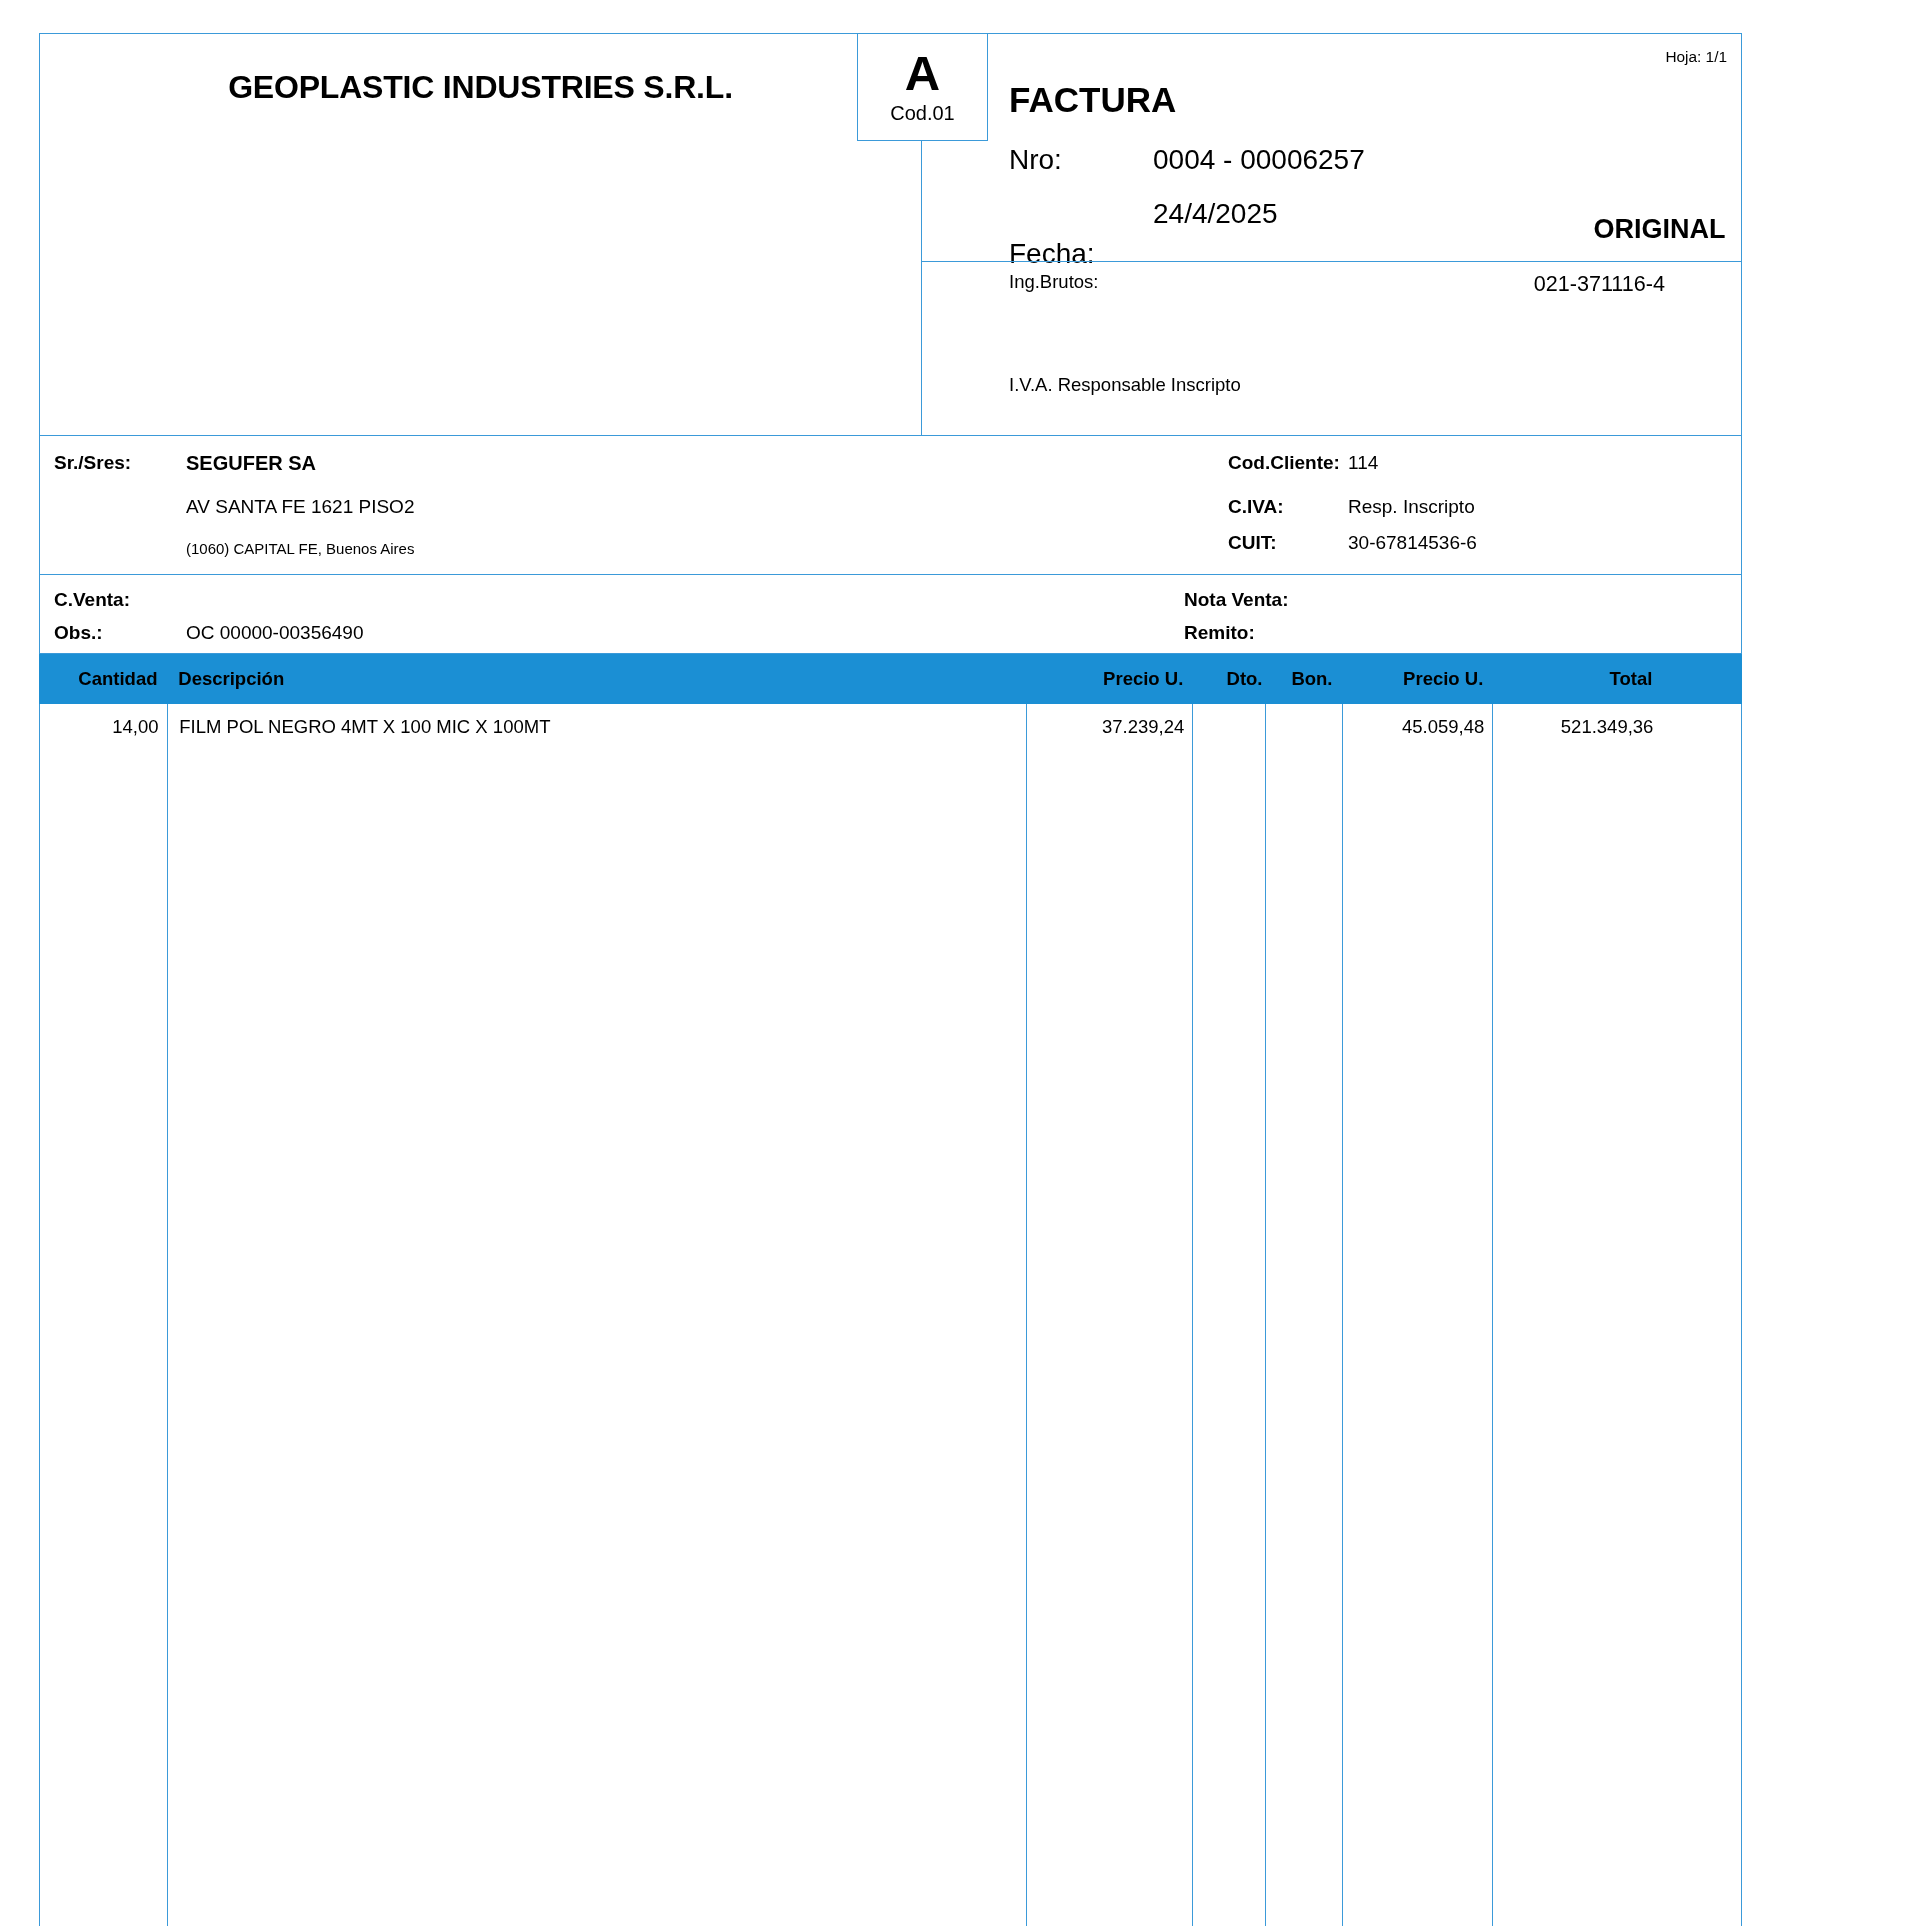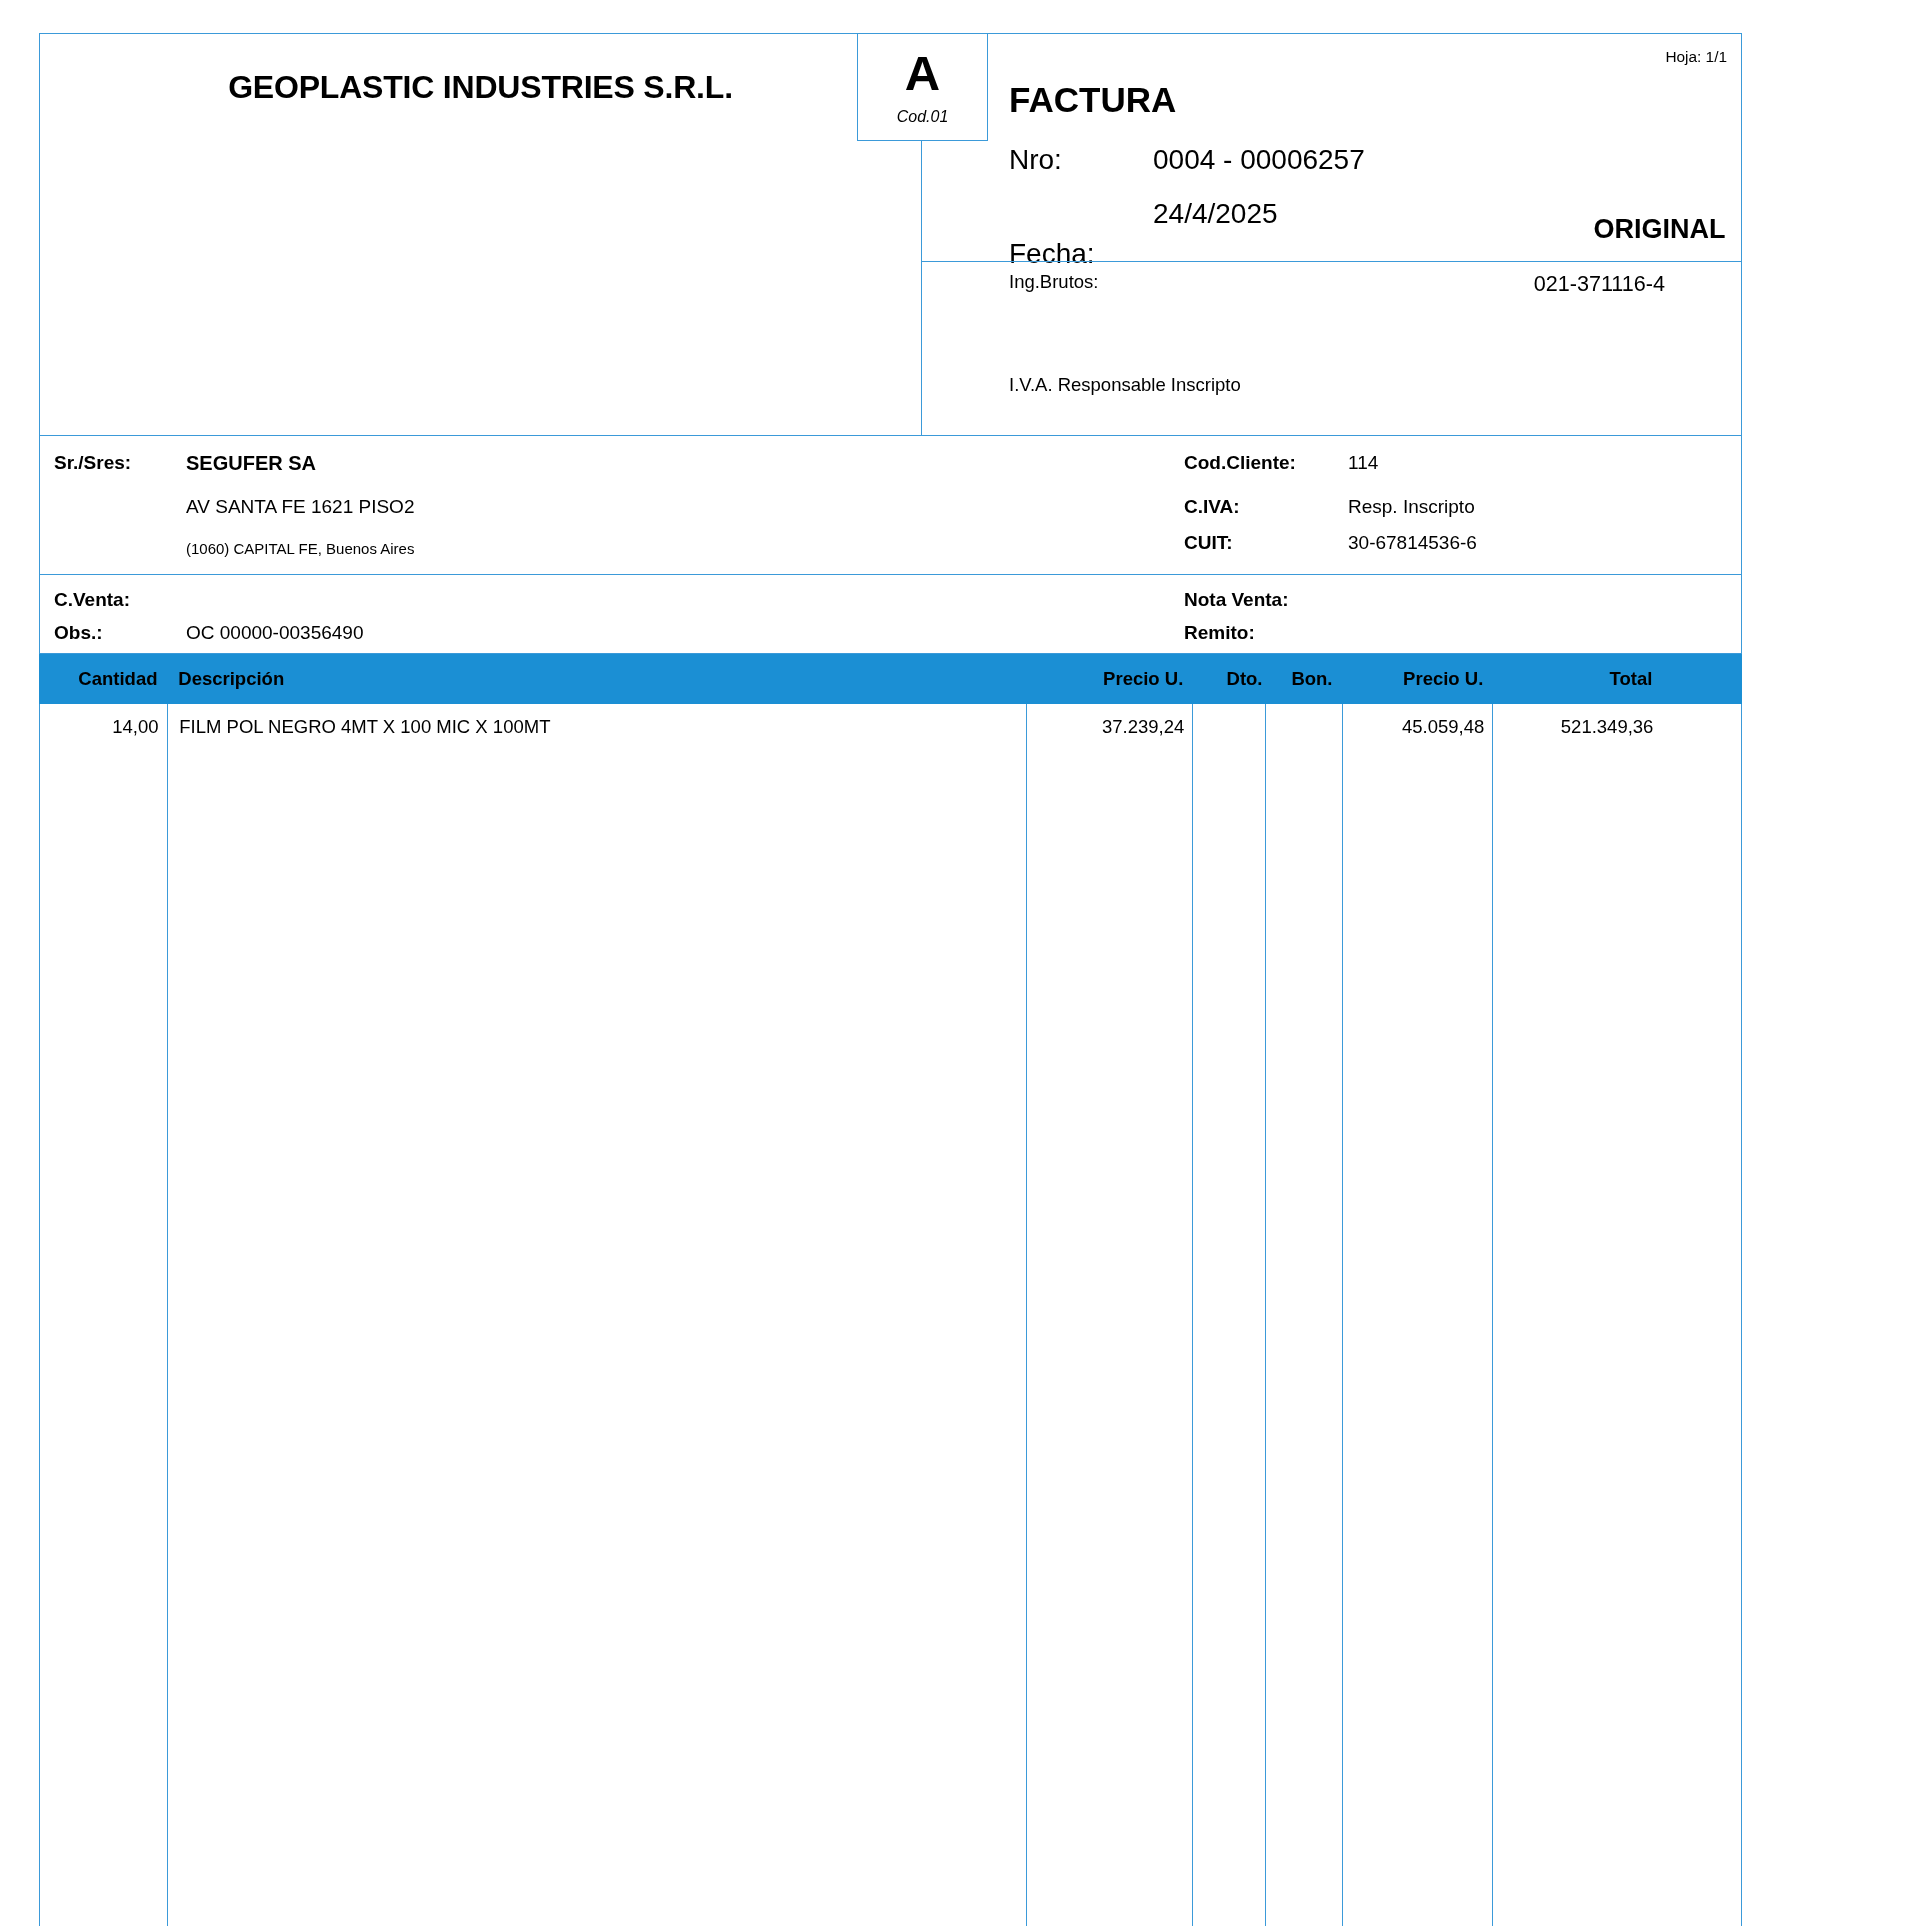--- a/index.html
+++ b/index.html
@@ -66,23 +66,22 @@
     box-sizing: border-box;
     text-align: center;
   }
   .letter-box .letter {
     margin-top: 15.4px;
     font-size: 49px;
     font-weight: bold;
     line-height: 1;
   }
   .letter-box .cod {
-    margin-top: 10px;
-    font-size: 16px;
-    font-style: italic;
+    margin-top: 4px;
+    font-size: 20px;
   }
 
   .head-right {
     position: absolute;
     left: 882px;
     top: 0;
     right: 0;
     height: 100%;
   }
   .hoja {
@@ -195,21 +194,21 @@
   .cl-addr2 {
     position: absolute;
     left: 146px;
     top: 104px;
     font-size: 15px;
   }
   .cl-r-lbl {
     position: absolute;
     font-size: 19px;
     font-weight: bold;
-    left: 1144px;
+    left: 1188px;
   }
   .cl-r-val {
     position: absolute;
     font-size: 19px;
     left: 1308px;
   }
   .r1 { top: 16px; }
   .r2 { top: 60px; }
   .r3 { top: 96px; }
 

